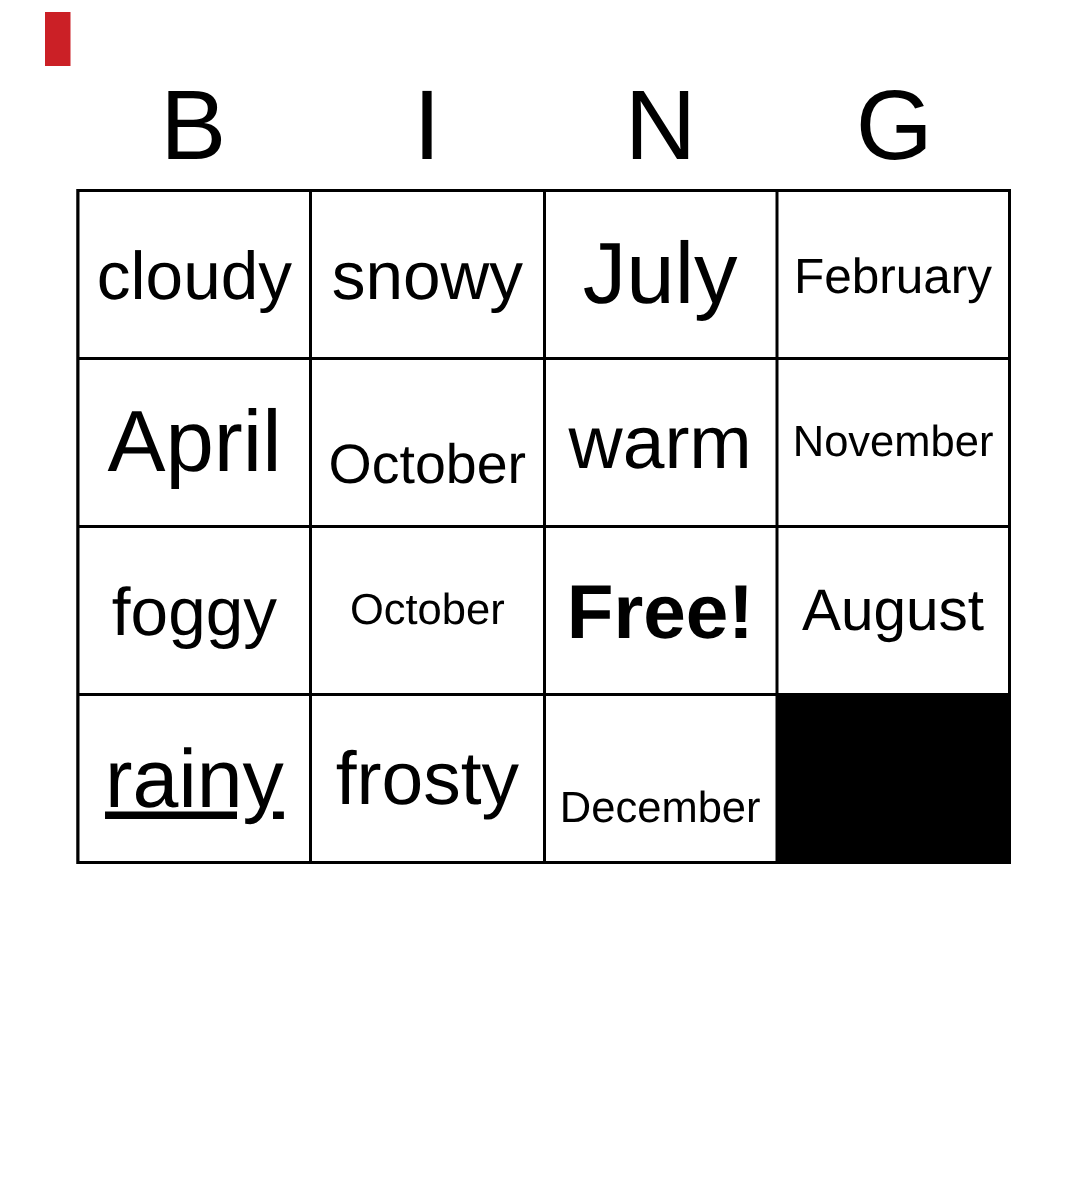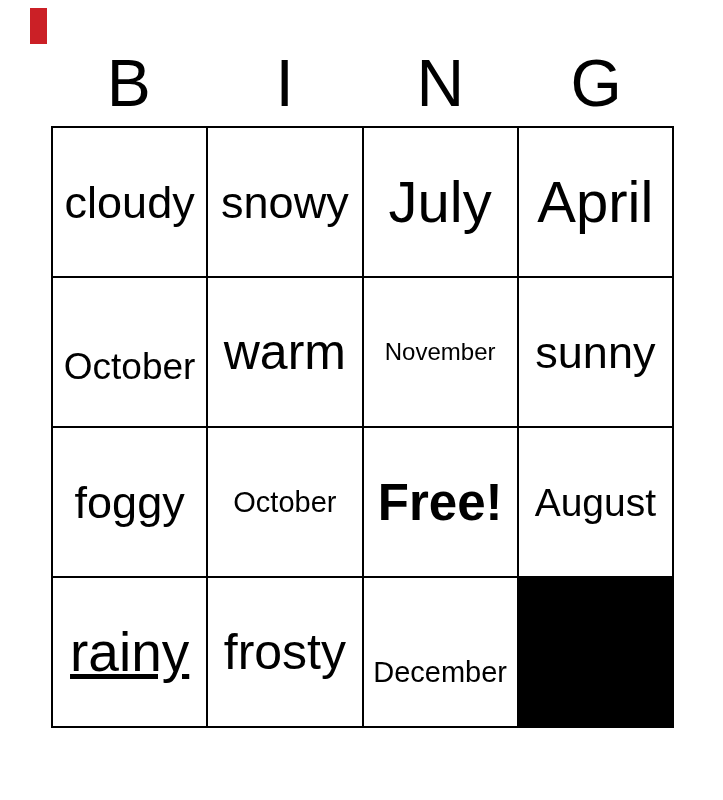--- a/index.html
+++ b/index.html
@@ -40,21 +40,21 @@
     font-size: 66px;
     line-height: 1;
     font-weight: 400;
     color: var(--text-color, #000000);
   }
   .bingo-grid {
     position: absolute;
     left: 51px;
     top: 126px;
     width: 623px;
-    height: 602px;
+    height: 450px;
     box-sizing: border-box;
     border: 2px solid var(--line-color, #000000);
     background: var(--line-color, #000000);
     display: grid;
     grid-template-columns: repeat(4, 1fr);
     grid-template-rows: repeat(4, 1fr);
     gap: 2px;
   }
   .cell {
     background: var(--page-bg, #ffffff);
@@ -90,33 +90,33 @@
       <div class="cell">
         <span class="cell-text" style="font-size: 45px;">cloudy</span>
       </div>
       <div class="cell">
         <span class="cell-text" style="font-size: 45px;">snowy</span>
       </div>
       <div class="cell">
         <span class="cell-text" style="font-size: 58px;">July</span>
       </div>
       <div class="cell">
+        <span class="cell-text" style="font-size: 33px;">February</span>
+      </div>
+      <div class="cell">
         <span class="cell-text" style="font-size: 58px; text-align: center;">April</span>
       </div>
       <div class="cell">
         <span class="cell-text" style="font-size: 37px; margin-top: 28px;">October</span>
       </div>
       <div class="cell">
         <span class="cell-text" style="font-size: 50px; text-align: right;">warm</span>
       </div>
       <div class="cell">
-        <span class="cell-text" style="font-size: 24px;">November</span>
-      </div>
-      <div class="cell">
-        <span class="cell-text" style="font-size: 45px;">sunny</span>
+        <span class="cell-text" style="font-size: 29px;">November</span>
       </div>
       <div class="cell">
         <span class="cell-text" style="font-size: 45px;">foggy</span>
       </div>
       <div class="cell">
         <span class="cell-text" style="font-size: 29px;">October</span>
       </div>
       <div class="cell">
         <span class="cell-text" style="font-size: 51px; font-weight: bold;">Free!</span>
       </div>

